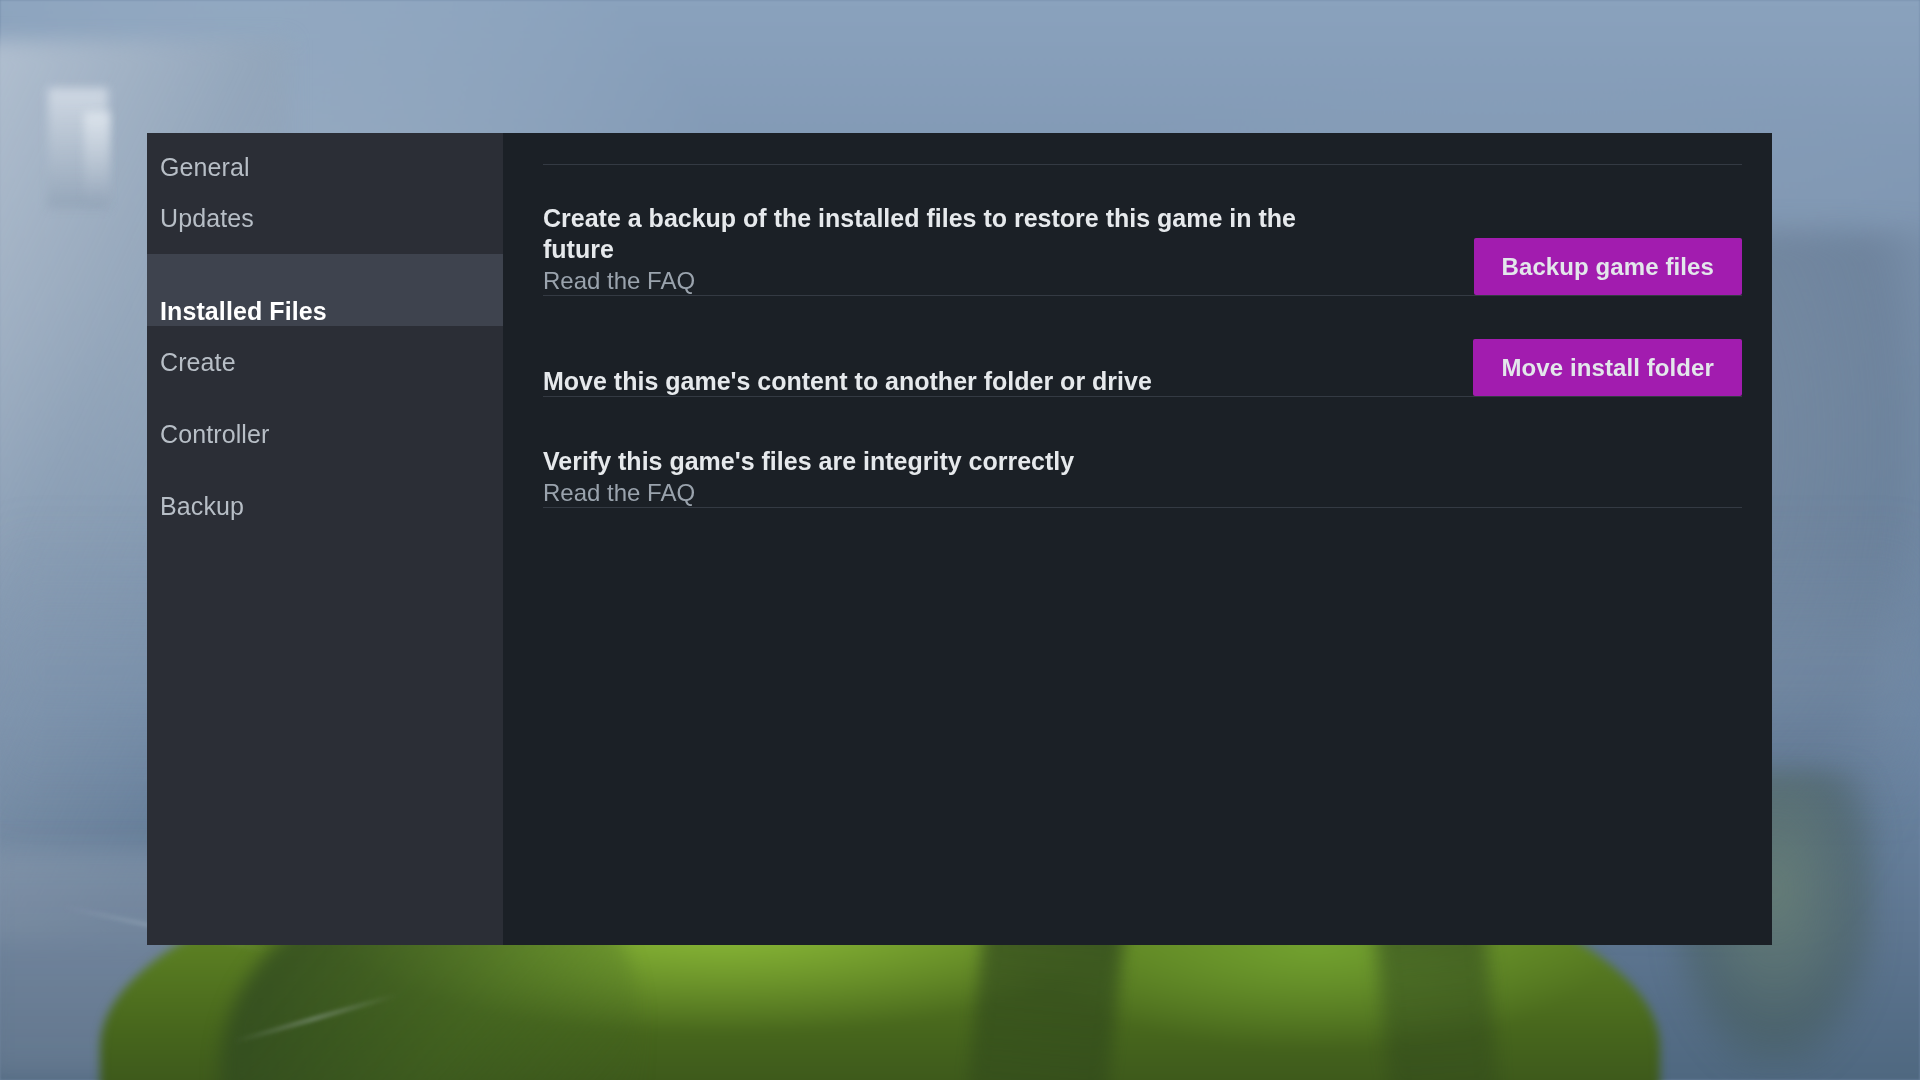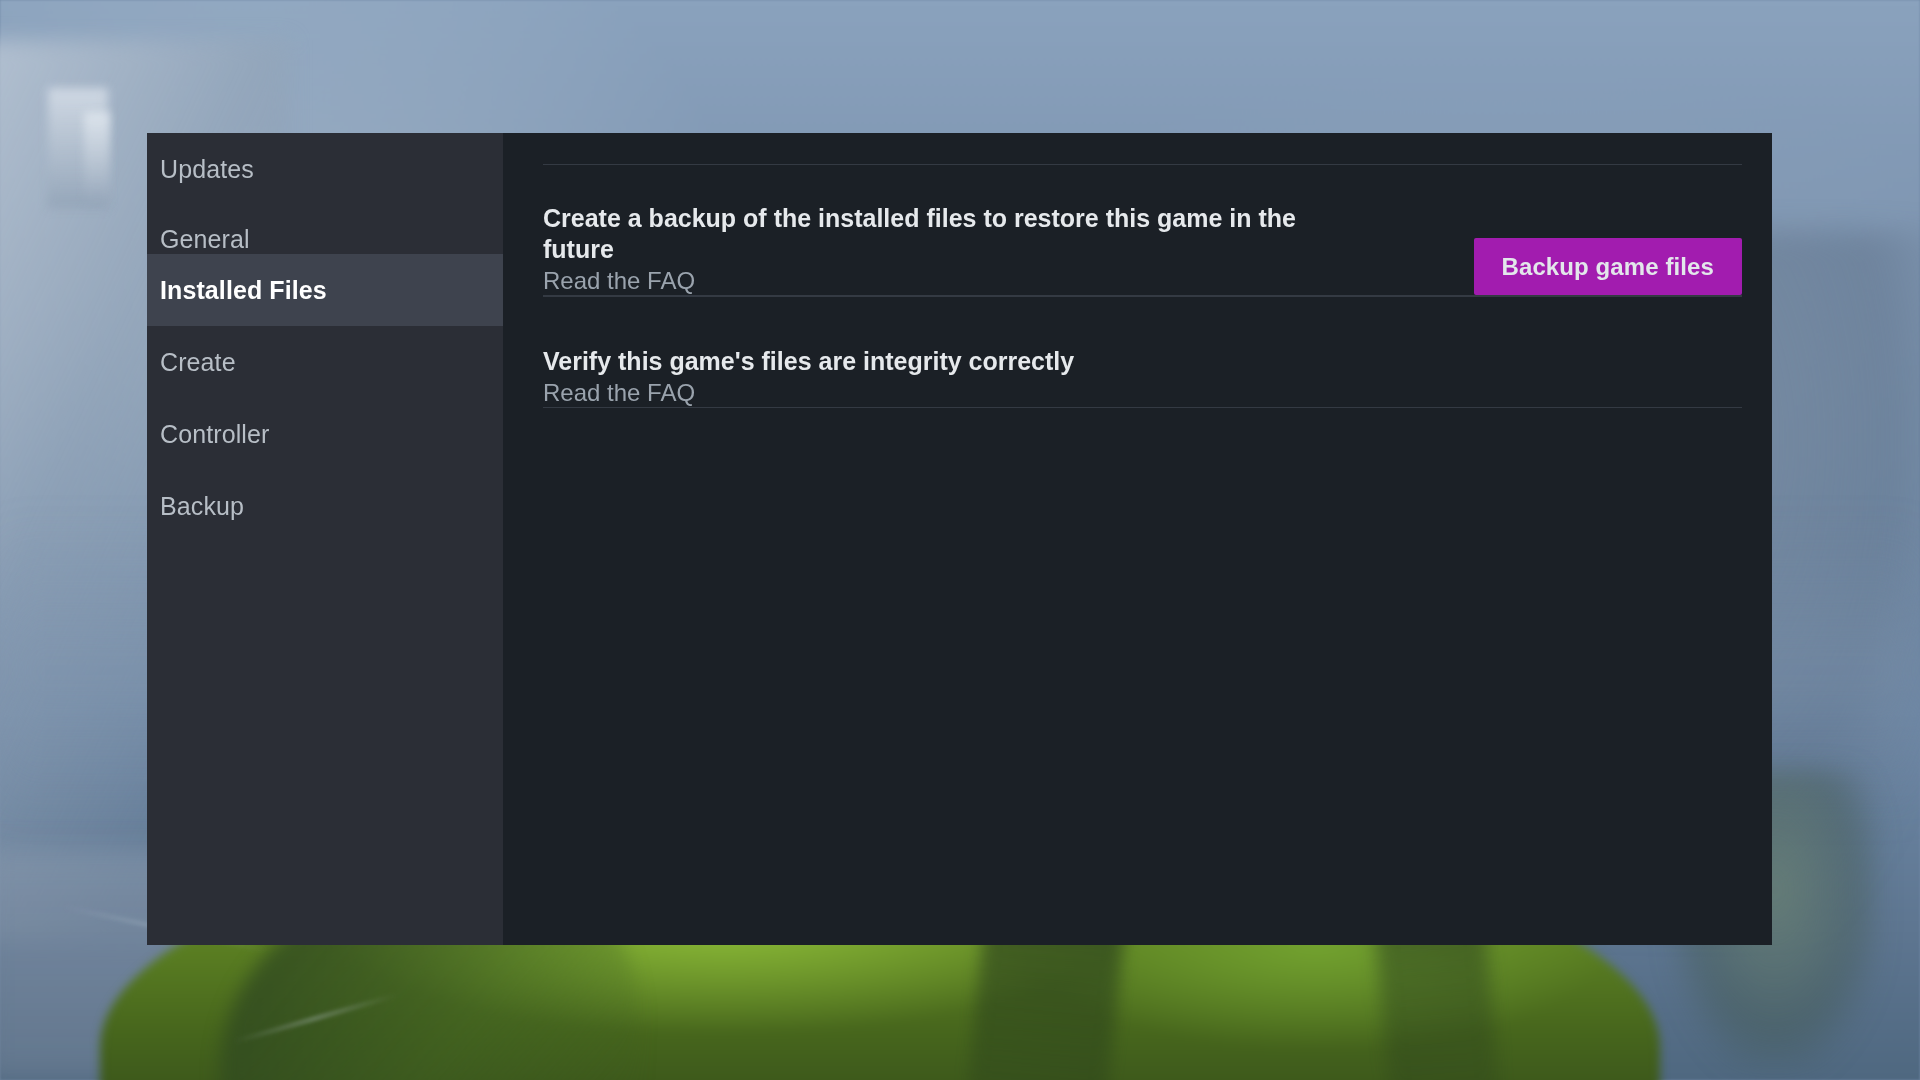--- a/index.html
+++ b/index.html
@@ -105,21 +105,21 @@
   #sidebar {
     width:356px; flex:0 0 356px; background:#2b2e36;
     padding-top:0; position:relative; overflow:hidden;
   }
   .nav-item {
     height:72px; display:flex; align-items:center;
     padding-left:13px; font-size:25px; color:#b7bec6;
     letter-spacing:.1px; user-select:none;
   }
   .nav-item.clipped { height:49px; align-items:flex-end; padding-bottom:0px; }
-  .nav-item.active { background:#3e434e; color:#ffffff; font-weight:bold; }
+  .nav-item.active { background:#3e434e; color:#ffffff; font-weight:bold;align-items:flex-end; }
 
   
   #content { flex:1; background:#1b2026; padding:0 30px 0 40px; position:relative; }
   .sep { height:1px; background:#343a43; margin:0; }
   .sep.first { margin-top:31px; }
 
   .row { display:flex; align-items:flex-end; min-height:104px; }
   .row-text { flex:1; padding-right:24px; }
   .row-title {
     font-size:25px; font-weight:bold; color:#e6e9ec;
@@ -160,25 +160,25 @@
   <div class="moss-streak"></div>
   <div class="moss-streak2"></div>
   <div class="spark"></div>
   <div class="twig"></div>
   <div class="twig2"></div>
 </div>
 
 <div id="dialog">
 
   <nav id="sidebar">
-    <div class="nav-item">
-      <span>Updates</span>
-    </div>
     <div class="nav-item clipped">
       <span>General</span>
+    </div>
+    <div class="nav-item">
+      <span>Updates</span>
     </div>
     <div class="nav-item active">
       <span>Installed Files</span>
     </div>
     <div class="nav-item">
       <span>Create</span>
     </div>
     <div class="nav-item">
       <span>Controller</span>
     </div>
@@ -196,20 +196,28 @@
         <div class="row-title">Create a backup of the installed files to restore this game in the future</div>
         <a class="faq-link">Read the FAQ</a>
       </div>
       <div class="row-action">
         <button class="btn">Backup game files</button>
       </div>
     </div>
 
     <div class="sep"></div>
 
+    <div class="row row-2">
+      <div class="row-text">
+        <div class="row-title">Move this game's content to another folder or drive</div>
+      </div>
+      <div class="row-action">
+        <button class="btn">Move install folder</button>
+      </div>
+    </div>
 
     <div class="sep"></div>
 
     <div class="row row-3">
       <div class="row-text">
         <div class="row-title">Verify this game's files are integrity correctly</div>
         <a class="faq-link">Read the FAQ</a>
       </div>
     </div>
 

